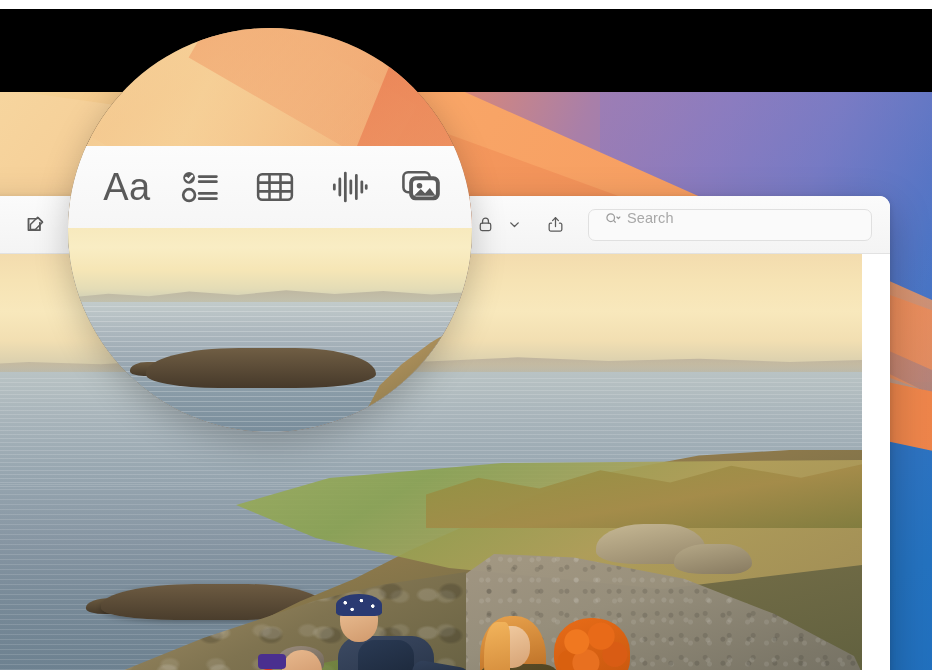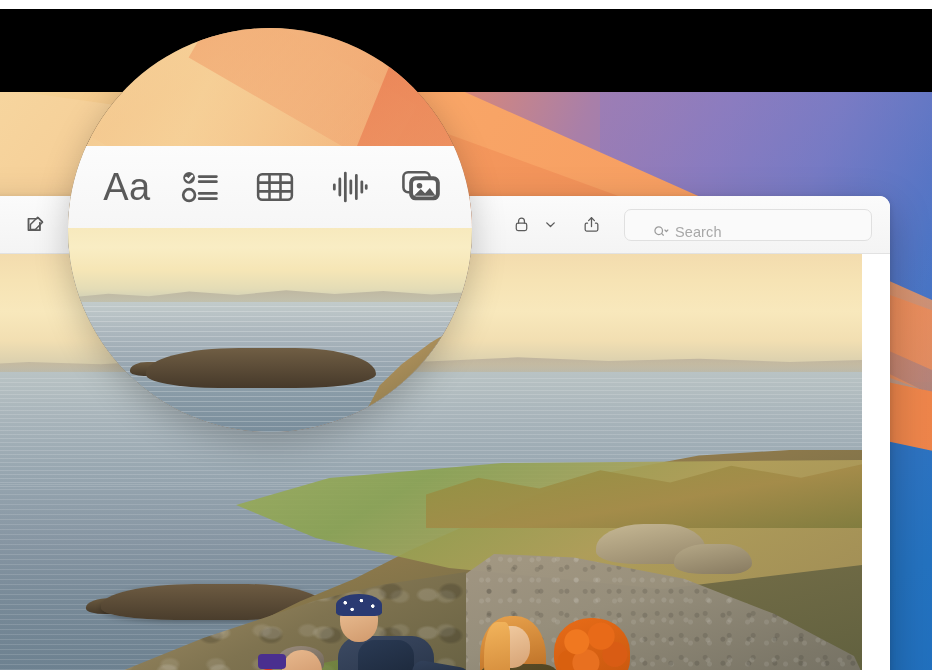--- a/index.html
+++ b/index.html
@@ -143,28 +143,28 @@
   .tb-chevron {
     width: 20px; height: 34px;
     display: flex; align-items: center; justify-content: center;
     color: #5c5c5c;
     flex: none;
   }
   .tb-spacer { flex: 1 1 auto; }
 
   
   .search-field {
-    width: 248px;
+    width: 284px;
     height: 32px;
     background: #fafafa;
     border: 1px solid #e0e0e0;
     border-radius: 7px;
     display: flex;
-    align-items: flex-end;
-    padding: 0 28px;
+    align-items: flex-start;
+    padding: 0 16px;
     gap: 5px;
     margin-left: 14px;
     flex: none;
   }
   .search-ph {
     font-size: 14.5px;
     color: #a8a8a8;
     letter-spacing: .1px;
   }
 

